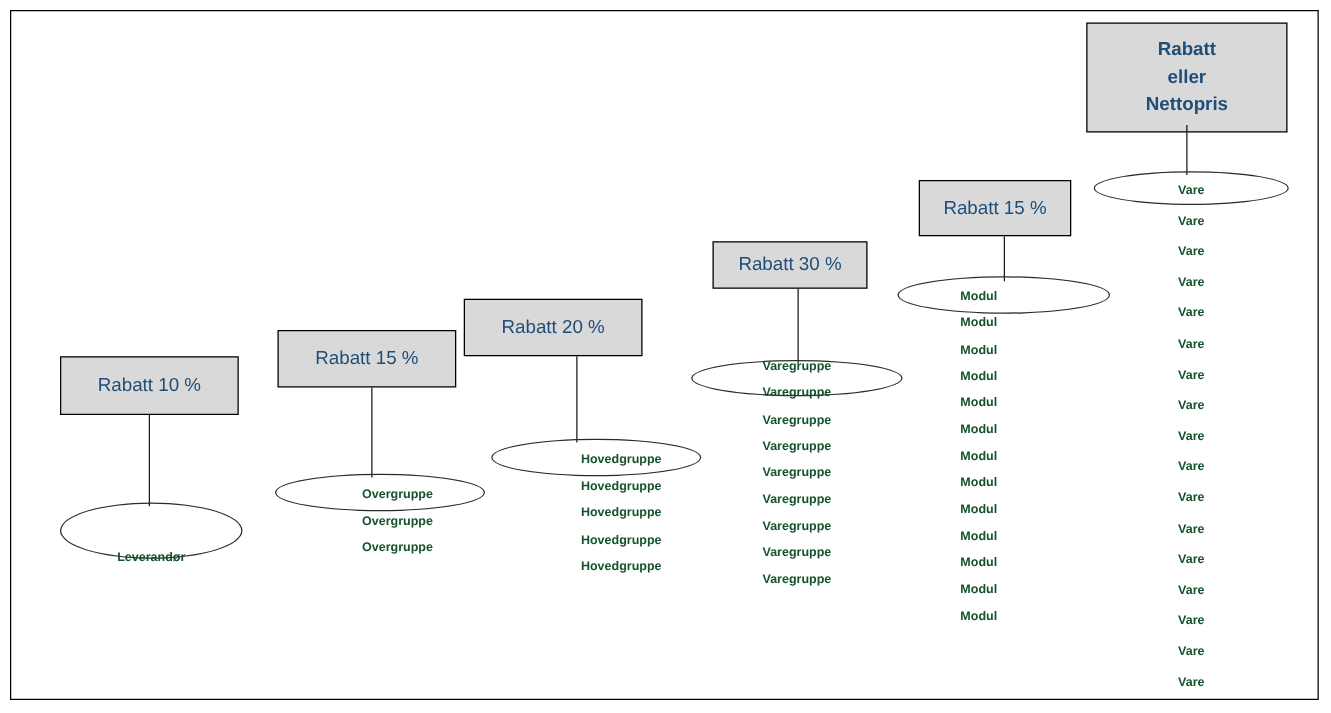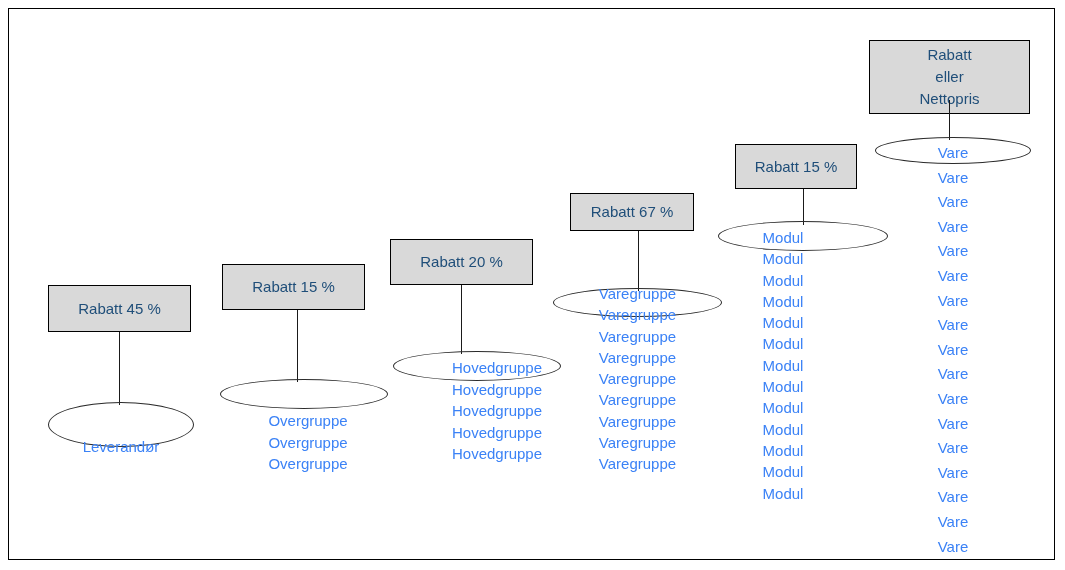--- a/index.html
+++ b/index.html
@@ -52,70 +52,70 @@
     position: absolute;
     border: 1.4px solid #2b2b2b;
     border-radius: 50%;
     background: transparent;
     box-sizing: border-box;
     pointer-events: none;
   }
   .entity-list {
     position: absolute;
     text-align: center;
-    color: #3b82f6;
-    font-weight: normal;
-    font-size: 15px;
+    color: #14532d;
+    font-weight: bold;
+    font-size: 10px;
   }
   .entity-item {
     display: block;
     white-space: nowrap;
   }
 </style>
 </head>
 <body>
 
 <div id="canvas">
   <div class="frame"></div>
 
   <div class="col">
-    <div class="disc-box" style="left:48px; top:285px; width:143px; height:47px;">Rabatt 45 %</div>
+    <div class="disc-box" style="left:48px; top:285px; width:143px; height:47px;">Rabatt 10 %</div>
     <div class="connector" style="left:119px; top:332px; height:73px;"></div>
     <div class="ellipse" style="left:48px; top:402px; width:146px; height:45px;"></div>
     <div class="entity-list" style="left:48px; top:436px; width:146px; line-height:22px;">
       <span class="entity-item">Leverandør</span>
     </div>
   </div>
 
   <div class="col">
     <div class="disc-box" style="left:222px; top:264px; width:143px; height:46px;">Rabatt 15 %</div>
     <div class="connector" style="left:297px; top:310px; height:72px;"></div>
     <div class="ellipse" style="left:220px; top:379px; width:168px; height:30px;"></div>
-    <div class="entity-list" style="left:224px; top:385px; width:168px; line-height:21.5px;margin-top:25px;">
+    <div class="entity-list" style="left:234px; top:385px; width:168px; line-height:21.5px;">
       <span class="entity-item">Overgruppe</span>
       <span class="entity-item">Overgruppe</span>
       <span class="entity-item">Overgruppe</span>
     </div>
   </div>
 
   <div class="col">
-    <div class="disc-box" style="left:390px; top:239px; width:143px; height:46px;">Rabatt 20 %</div>
+    <div class="disc-box" style="left:371px; top:239px; width:143px; height:46px;">Rabatt 20 %</div>
     <div class="connector" style="left:461px; top:285px; height:69px;"></div>
     <div class="ellipse" style="left:393px; top:351px; width:168px; height:30px;"></div>
     <div class="entity-list" style="left:413px; top:357px; width:168px; line-height:21.5px;">
       <span class="entity-item">Hovedgruppe</span>
       <span class="entity-item">Hovedgruppe</span>
       <span class="entity-item">Hovedgruppe</span>
       <span class="entity-item">Hovedgruppe</span>
       <span class="entity-item">Hovedgruppe</span>
     </div>
   </div>
 
   <div class="col">
-    <div class="disc-box" style="left:570px; top:193px; width:124px; height:38px;">Rabatt 67 %</div>
+    <div class="disc-box" style="left:570px; top:193px; width:124px; height:38px;">Rabatt 30 %</div>
     <div class="connector" style="left:638px; top:231px; height:60px;"></div>
     <div class="ellipse" style="left:553px; top:288px; width:169px; height:29px;"></div>
     <div class="entity-list" style="left:553px; top:283px; width:169px; line-height:21.3px;">
       <span class="entity-item">Varegruppe</span>
       <span class="entity-item">Varegruppe</span>
       <span class="entity-item">Varegruppe</span>
       <span class="entity-item">Varegruppe</span>
       <span class="entity-item">Varegruppe</span>
       <span class="entity-item">Varegruppe</span>
       <span class="entity-item">Varegruppe</span>
@@ -139,21 +139,21 @@
       <span class="entity-item">Modul</span>
       <span class="entity-item">Modul</span>
       <span class="entity-item">Modul</span>
       <span class="entity-item">Modul</span>
       <span class="entity-item">Modul</span>
       <span class="entity-item">Modul</span>
     </div>
   </div>
 
   <div class="col">
-    <div class="disc-box" style="left:869px; top:40px; width:161px; height:74px; line-height:22px;">Rabatt
+    <div class="disc-box" style="left:869px; top:18px; width:161px; height:88px; line-height:22px;font-weight:bold;">Rabatt
 eller
 Nettopris</div>
     <div class="connector" style="left:949px; top:100px; height:40px;"></div>
     <div class="ellipse" style="left:875px; top:137px; width:156px; height:27px;"></div>
     <div class="entity-list" style="left:875px; top:141px; width:156px; line-height:24.6px;">
       <span class="entity-item">Vare</span>
       <span class="entity-item">Vare</span>
       <span class="entity-item">Vare</span>
       <span class="entity-item">Vare</span>
       <span class="entity-item">Vare</span>

